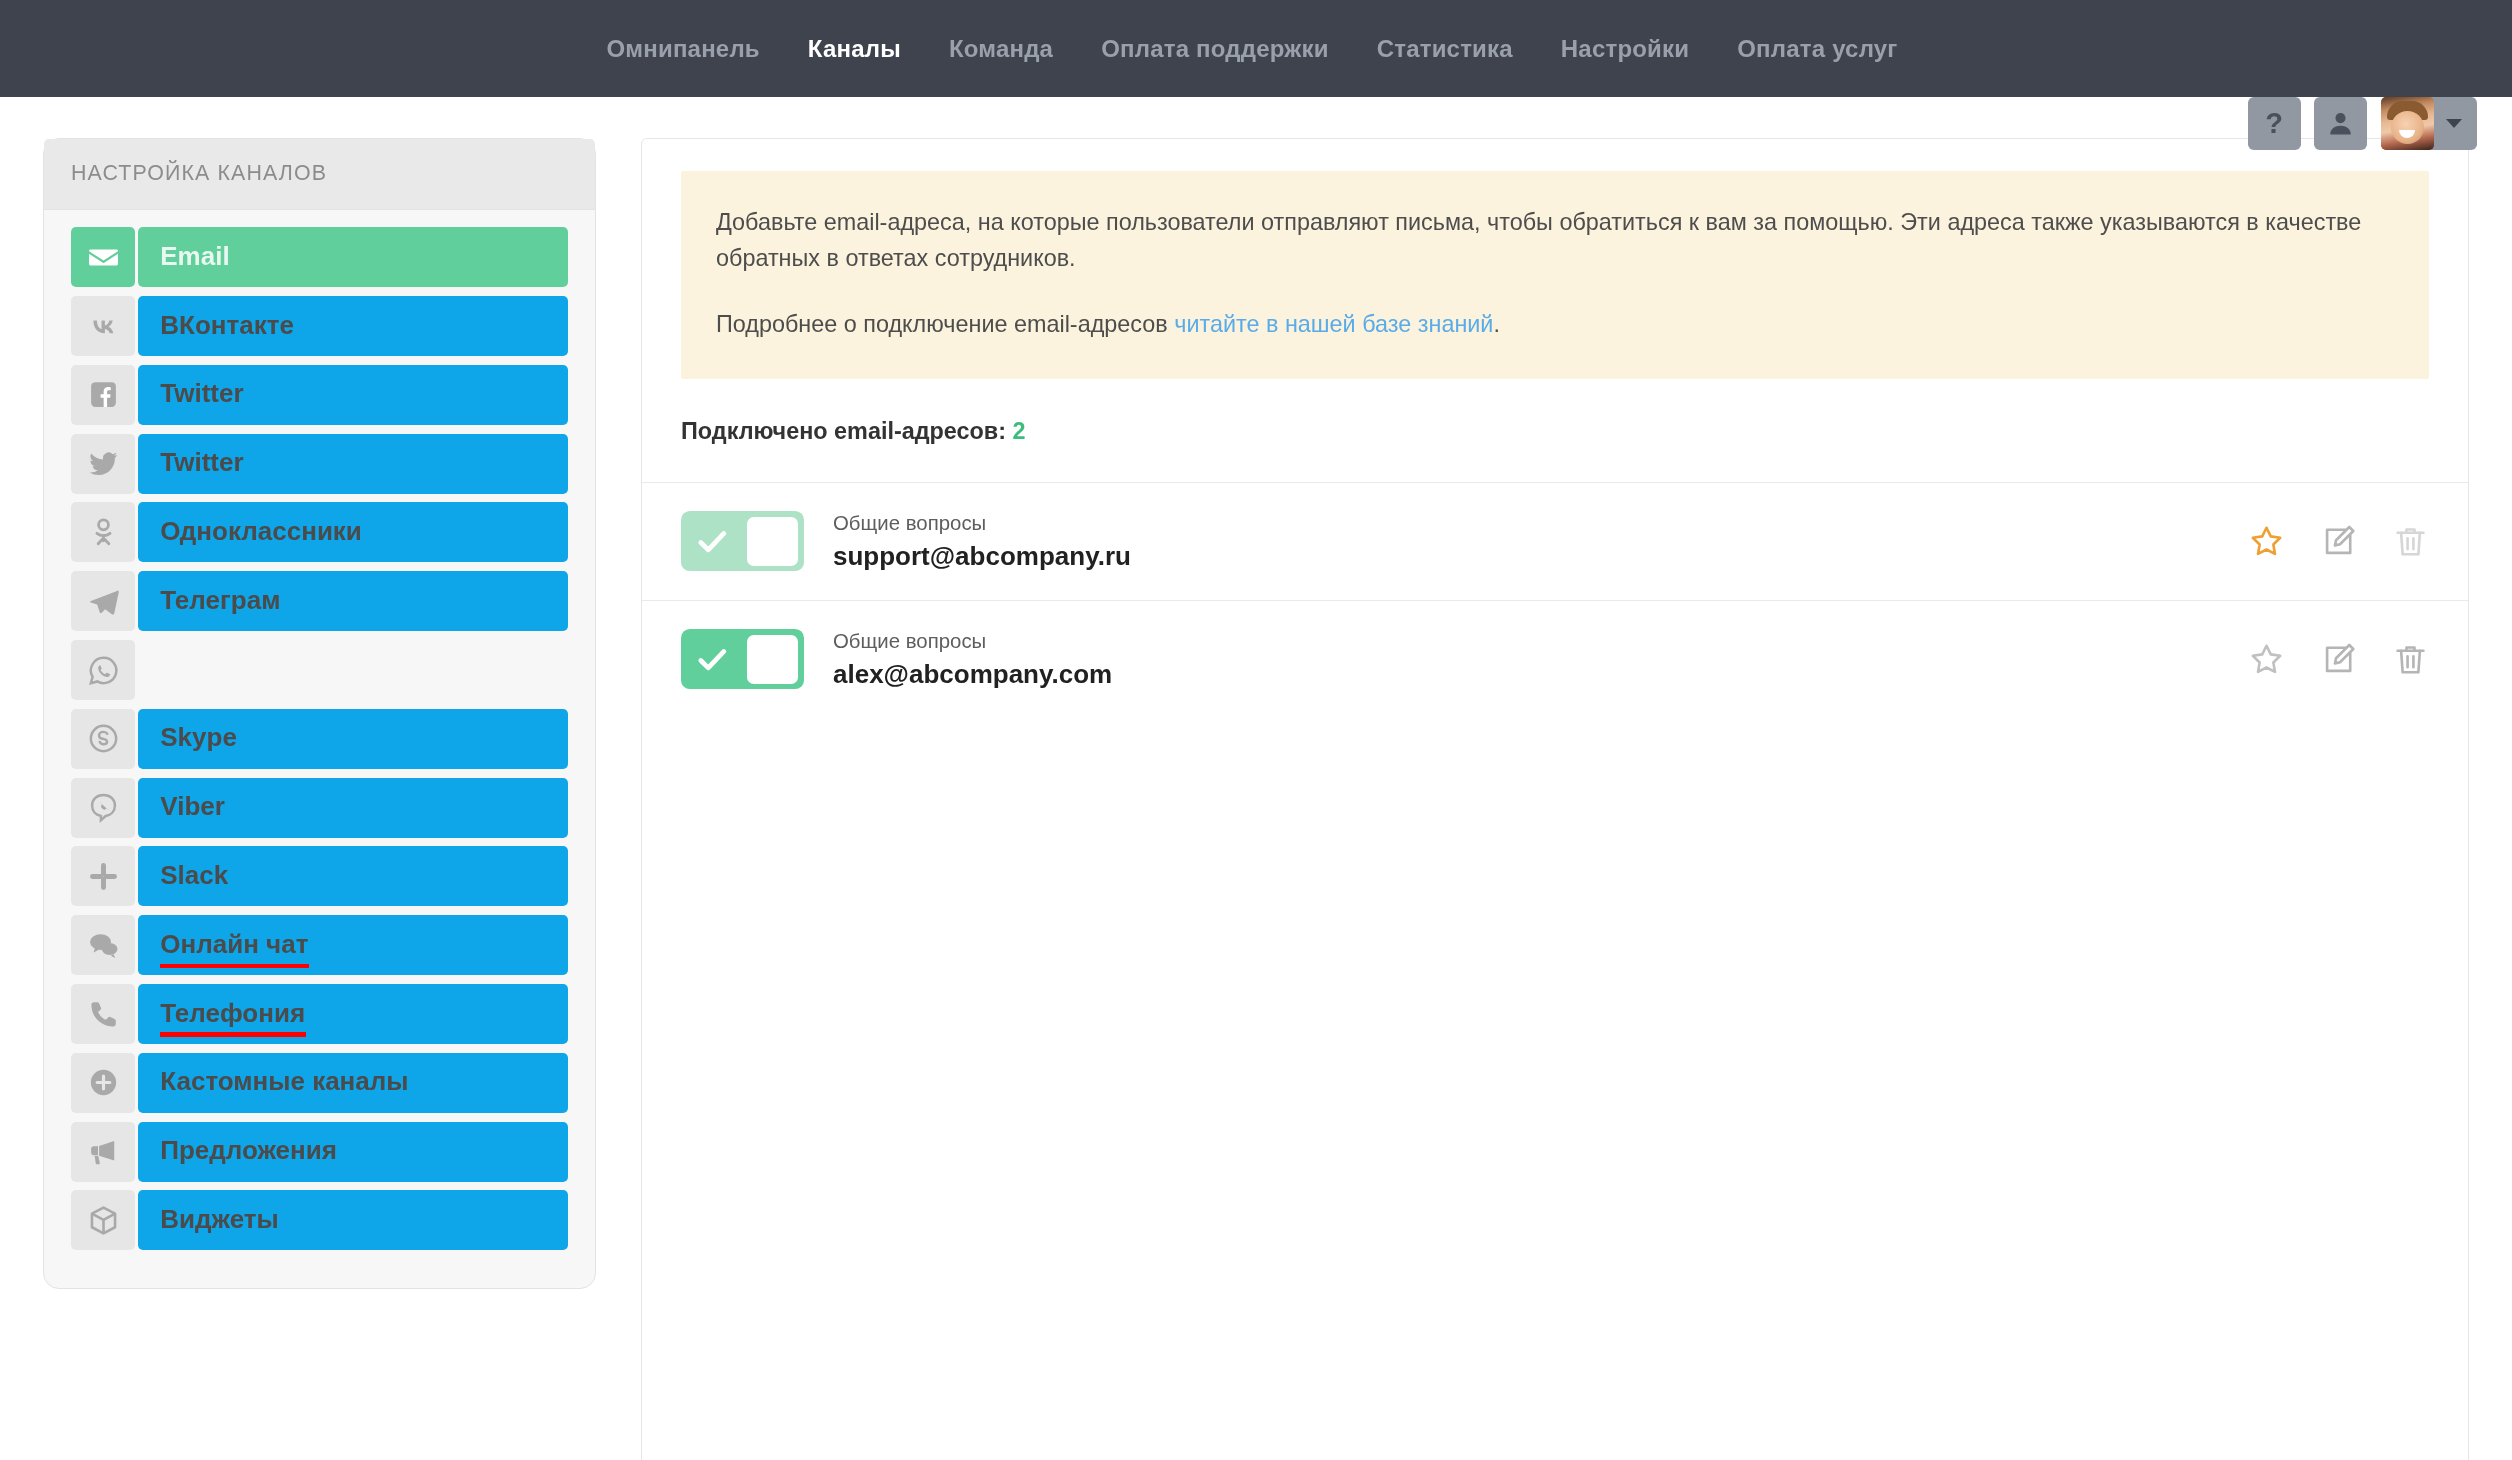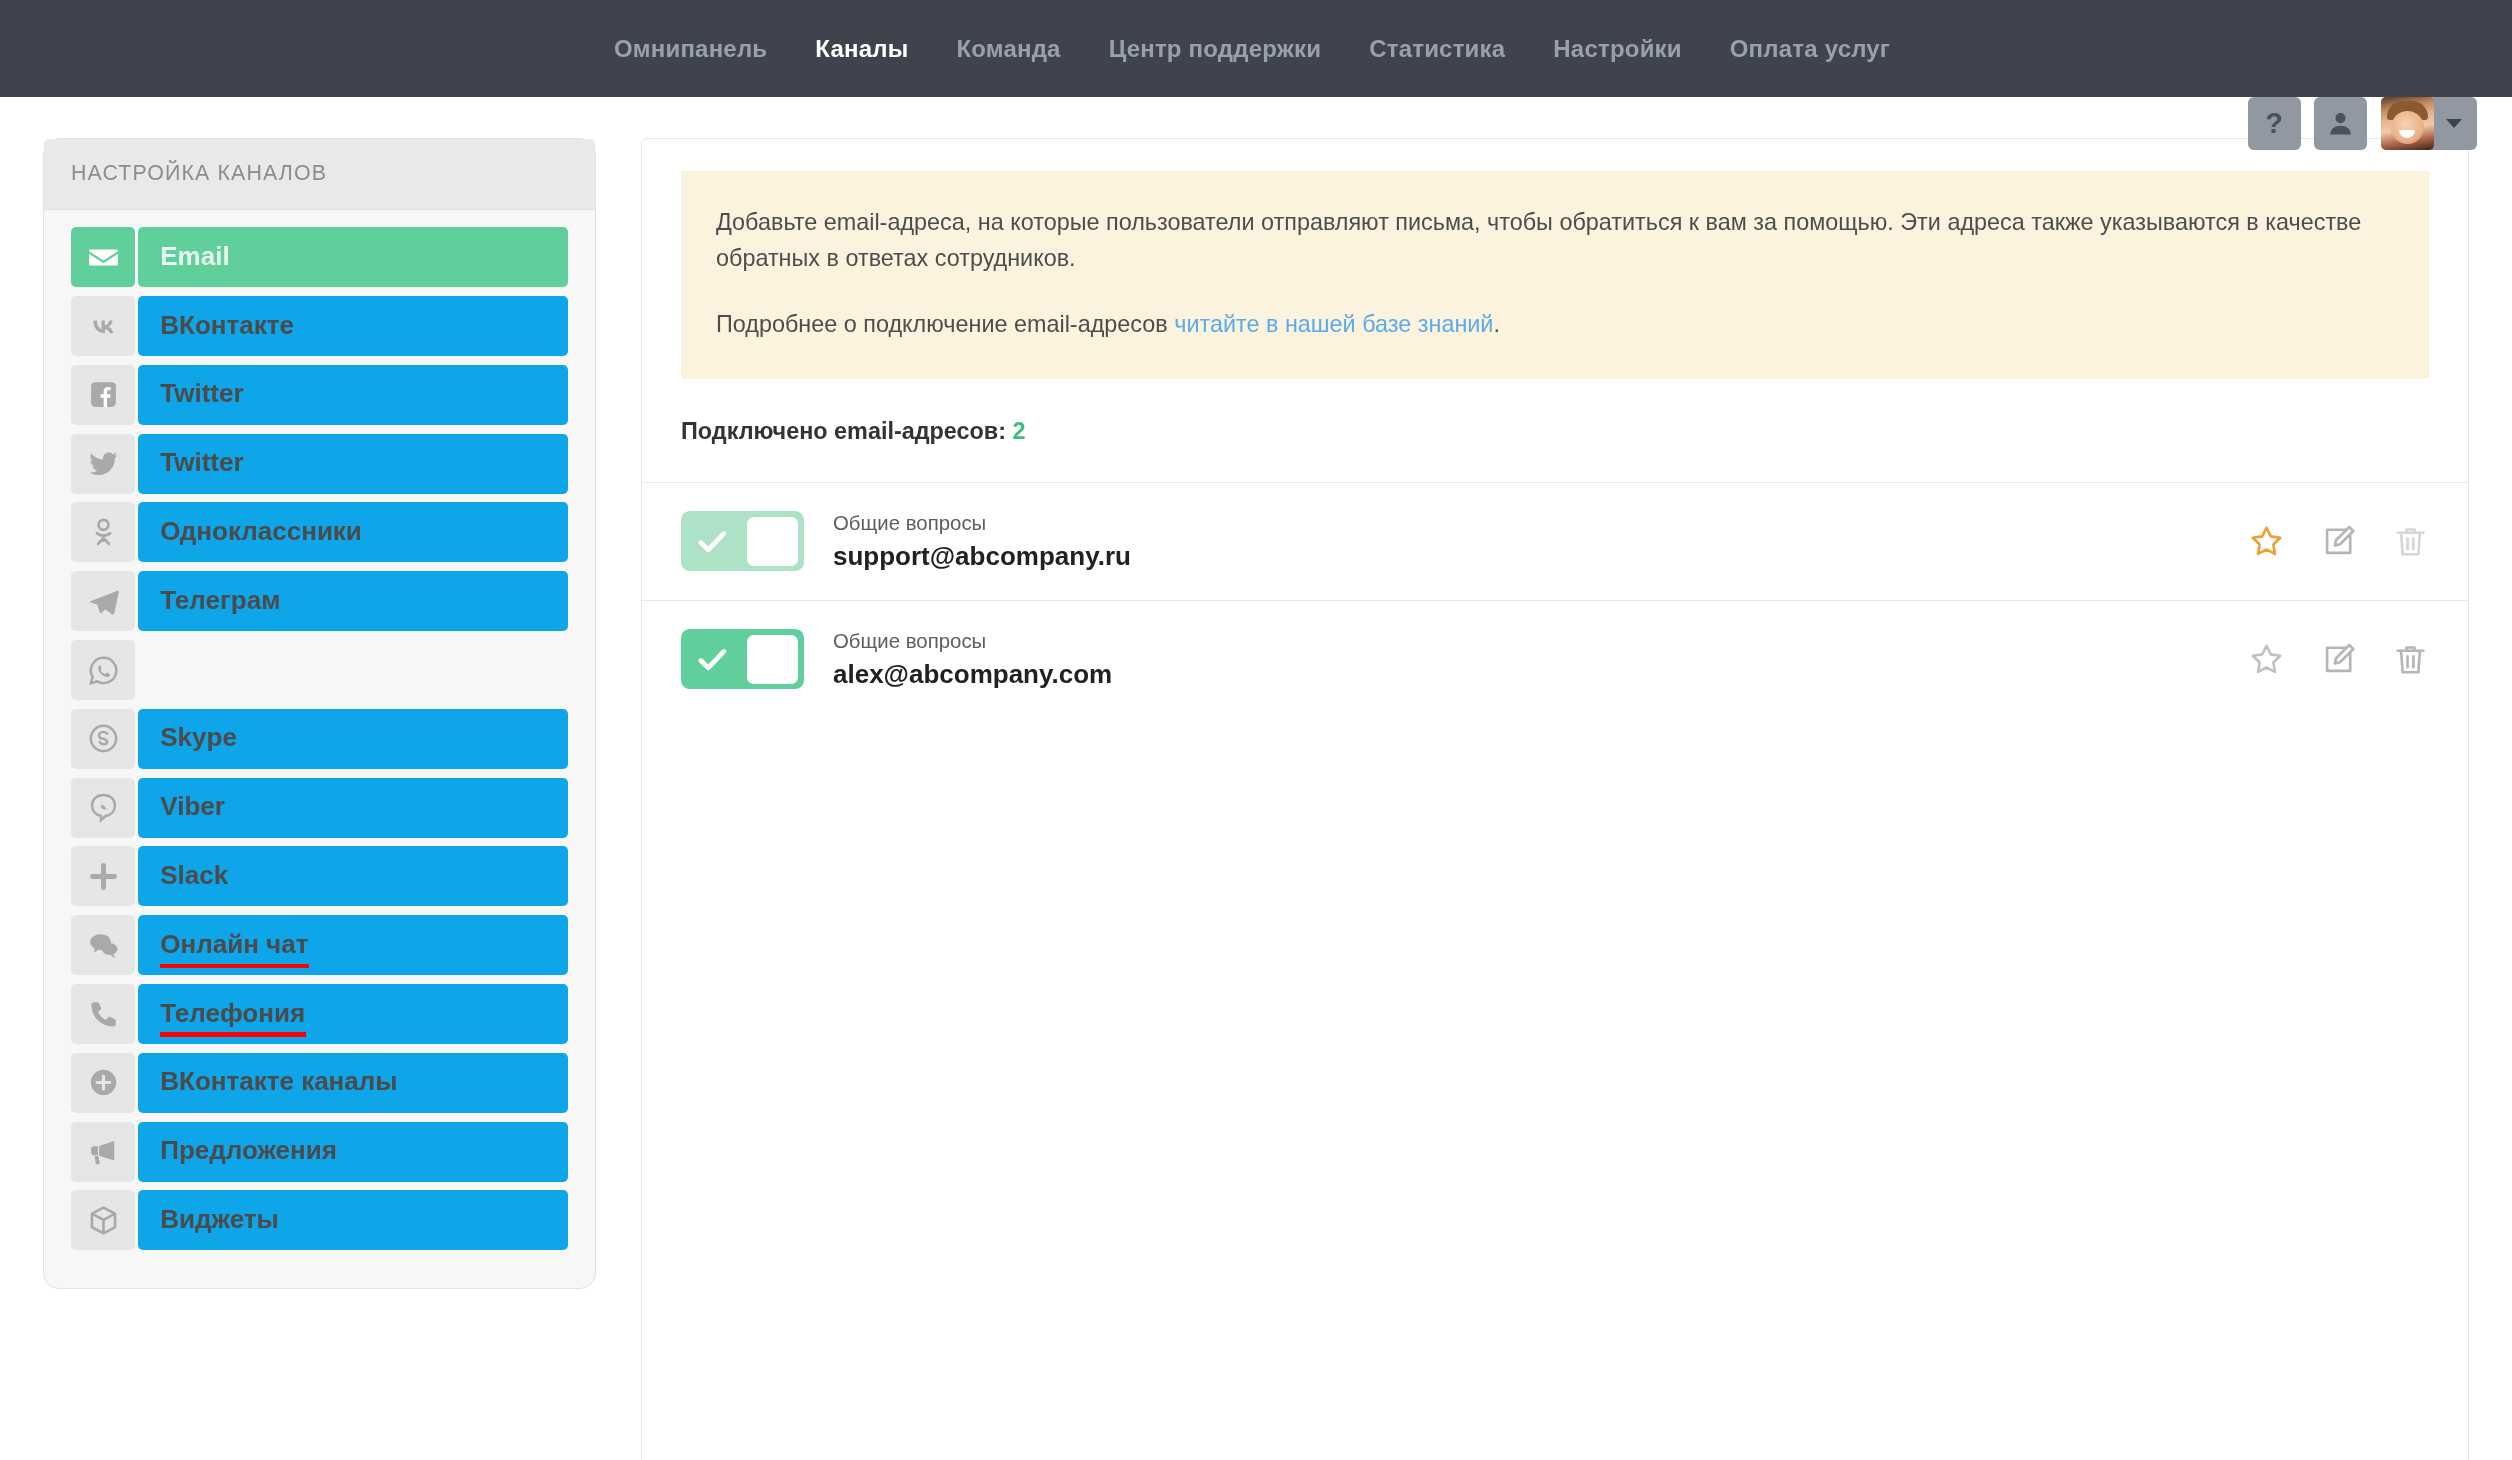--- a/index.html
+++ b/index.html
@@ -312,21 +312,21 @@
   .act svg { display: block; }
 </style>
 </head>
 <body>
 
 <div class="navbar">
   <div class="nav-links" id="navLinks">
       <div class="nav-link">Омнипанель</div>
       <div class="nav-link active">Каналы</div>
       <div class="nav-link">Команда</div>
-      <div class="nav-link">Центр поддержки</div>
+      <div class="nav-link">Оплата поддержки</div>
       <div class="nav-link">Статистика</div>
       <div class="nav-link">Настройки</div>
       <div class="nav-link">Оплата услуг</div>
     </div>
 
   <div class="nav-right">
     <div class="nav-btn">
       <span class="qmark">?</span>
     </div>
     <div class="nav-btn">
@@ -485,21 +485,21 @@
           </div>
         </div>
         <div class="chan-item">
           <div class="chan-icon">
             <svg width="33" height="33" viewBox="0 0 24 24" fill="#a9a9a9">
               <circle cx="12" cy="12" r="9.2"></circle>
               <path d="M12 7.4v9.2M7.4 12h9.2" stroke="#e6e6e6" stroke-width="2.3" stroke-linecap="round"></path>
             </svg>
           </div>
           <div class="chan-label-wrap">
-            <span class="chan-label">ВКонтакте каналы</span>
+            <span class="chan-label">Кастомные каналы</span>
           </div>
         </div>
         <div class="chan-item">
           <div class="chan-icon">
             <svg width="33" height="33" viewBox="0 0 24 24" fill="#a9a9a9">
               <path d="M19.8 4.4v14.2L8.8 15V8z"></path>
               <path d="M8 8.2H5.1A2.1 2.1 0 0 0 3 10.3v2.4c0 1.15.95 2.1 2.1 2.1H8z"></path>
               <path d="M5.6 15.2h2.6l1.1 5.1c.1.5-.25.9-.75.9H7.2c-.42 0-.78-.3-.86-.7z"></path>
             </svg>
           </div>

